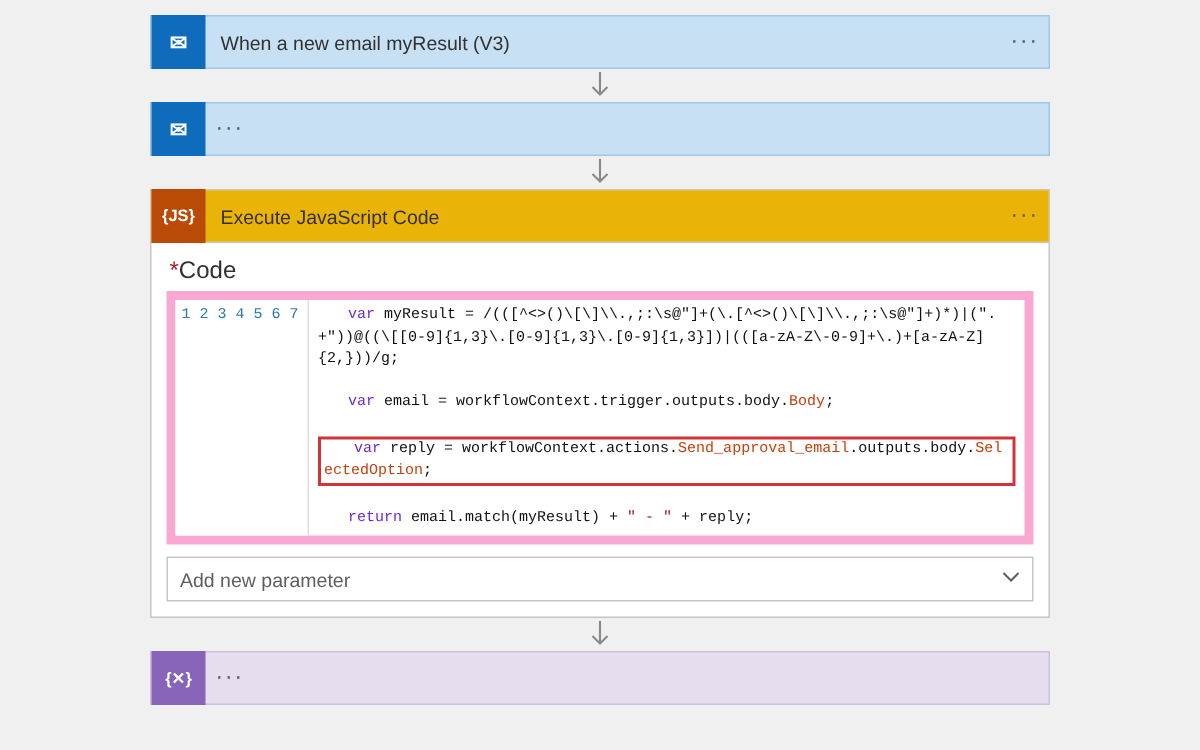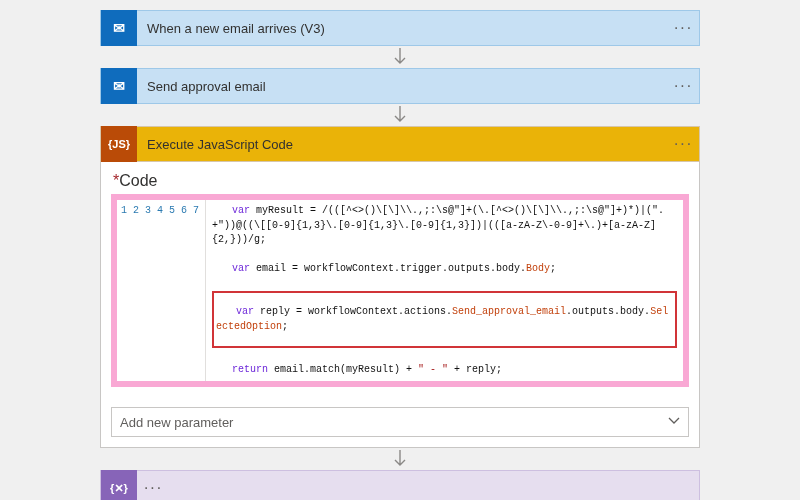--- a/index.html
+++ b/index.html
@@ -74,55 +74,54 @@
     flex: 1;
     white-space: pre-wrap;
     word-break: break-all;
   }
   .kw { color: #6d28d9; margin-left: 20px; }
   .str { color: #a31515; }
   .id1 { color: #c2410c; }
   .plain { color: #111; }
   .hl-box {
     border: 2px solid #d13438;
-    padding: 12px 2px;
+    padding: 0 2px;
     display: block;
   }
   .param-row {
-    margin-top: 20px;
+    margin-top: 8px;
     border: 1px solid #c8c6c4;
     height: 30px;
     display: flex; align-items: center; justify-content: space-between;
     padding: 0 8px;
     color: #605e5c;
     font-size: 13px;
     cursor: pointer;
   }
   .chev { color: #605e5c; }
 </style>
 </head>
 <body>
 
 <div class="canvas">
 
   <div class="step blue">
     <div class="step-icon ic-outlook">✉</div>
-    <div class="step-title">When a new email arrives (V3)</div>
+    <div class="step-title">When a new email myResult (V3)</div>
     <div class="step-menu">···</div>
   </div>
 
   <div class="arrow">
     <svg width="14" height="22">
         <path d="M7 2 V16 M2 12 L7 17 L12 12" stroke="#8a8886" stroke-width="1.4" fill="none"></path>
       </svg>
   </div>
 
   <div class="step blue">
     <div class="step-icon ic-outlook">✉</div>
-    <div class="step-title">Send approval email</div>
     <div class="step-menu">···</div>
   </div>
 
   <div class="arrow">
     <svg width="14" height="22">
         <path d="M7 2 V16 M2 12 L7 17 L12 12" stroke="#8a8886" stroke-width="1.4" fill="none"></path>
       </svg>
   </div>
 
   <div class="step tan">

